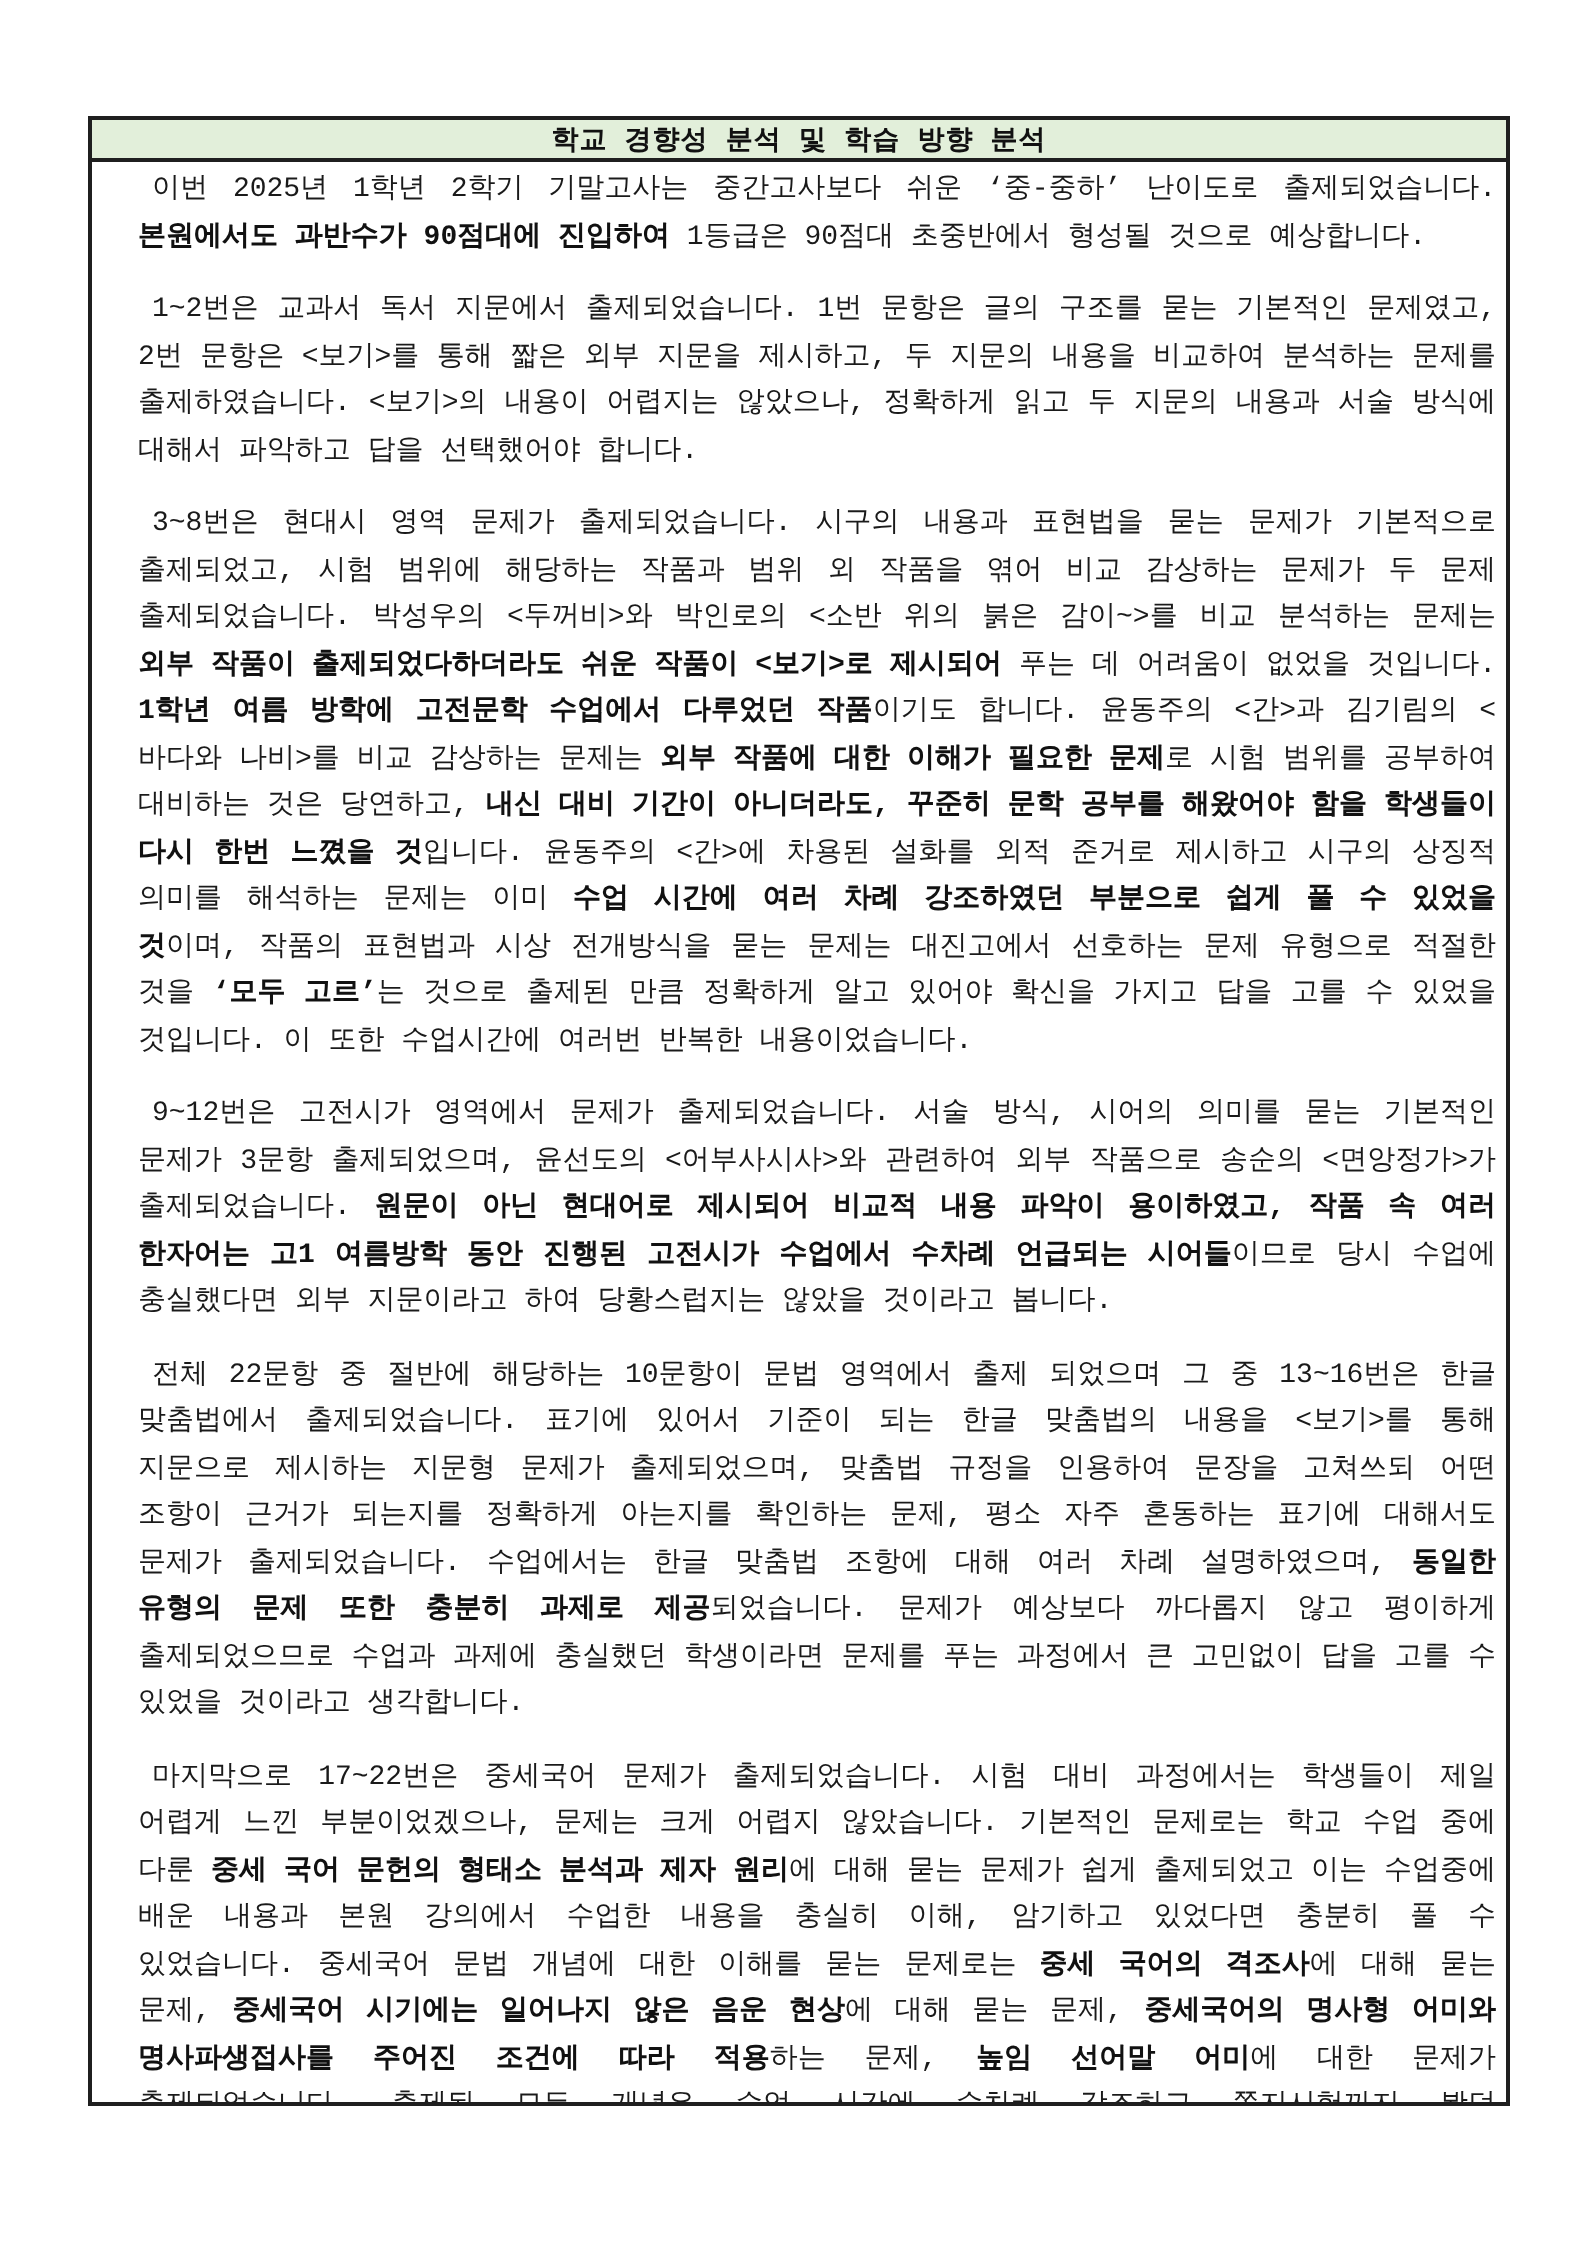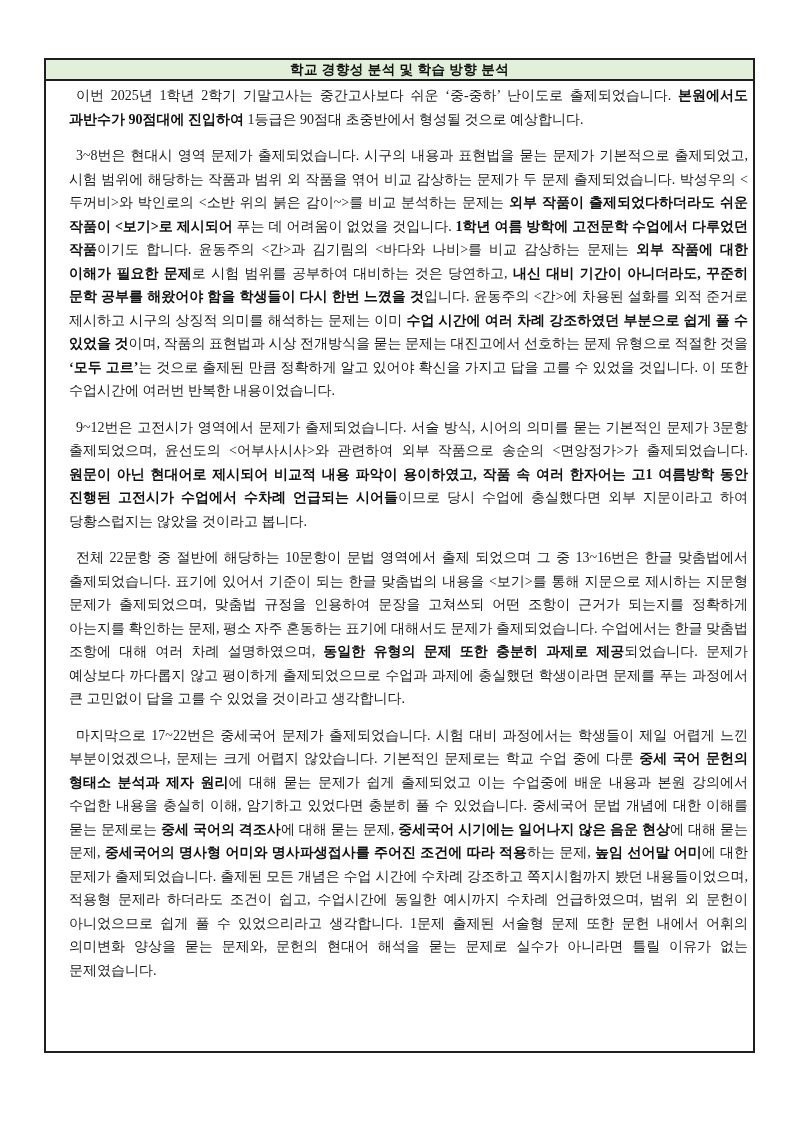--- a/index.html
+++ b/index.html
@@ -6,21 +6,21 @@
     margin: 0;
     padding: 0;
     background: #ffffff;
   }
   .page {
     position: relative;
     width: 793px;
     height: 1121px;
     background: #ffffff;
     overflow: hidden;
-    font-family: Liberation Serif, serif;
+    font-family: Liberation Mono, monospace;
     color: #1a1a1a;
   }
   .doc-table {
     position: absolute;
     left: 44px;
     top: 58px;
     width: 711px;
     height: 995px;
     box-sizing: border-box;
     border: 2px solid #1f1f1f;
@@ -66,19 +66,20 @@
 </head>
 <body>
 
 <div class="page" style="color: rgb(26, 26, 26);">
   <div class="doc-table" style="border-color: rgb(31, 31, 31);">
     <div class="doc-header" style="background: rgb(226, 239, 218); border-bottom-color: rgb(31, 31, 31);">
       <span>학교 경향성 분석 및 학습 방향 분석</span>
     </div>
     <div class="doc-body">
         <p class="para"><span>이번 2025년 1학년 2학기 기말고사는 중간고사보다 쉬운 ‘중-중하’ 난이도로 출제되었습니다. </span><span class="b">본원에서도 과반수가 90점대에 진입하여</span><span> 1등급은 90점대 초중반에서 형성될 것으로 예상합니다.</span></p>
+        <p class="para"><span>1~2번은 교과서 독서 지문에서 출제되었습니다. 1번 문항은 글의 구조를 묻는 기본적인 문제였고, 2번 문항은 &lt;보기&gt;를 통해 짧은 외부 지문을 제시하고, 두 지문의 내용을 비교하여 분석하는 문제를 출제하였습니다. &lt;보기&gt;의 내용이 어렵지는 않았으나, 정확하게 읽고 두 지문의 내용과 서술 방식에 대해서 파악하고 답을 선택했어야 합니다.</span></p>
         <p class="para"><span>3~8번은 현대시 영역 문제가 출제되었습니다. 시구의 내용과 표현법을 묻는 문제가 기본적으로 출제되었고, 시험 범위에 해당하는 작품과 범위 외 작품을 엮어 비교 감상하는 문제가 두 문제 출제되었습니다. 박성우의 &lt;두꺼비&gt;와 박인로의 &lt;소반 위의 붉은 감이~&gt;를 비교 분석하는 문제는 </span><span class="b">외부 작품이 출제되었다하더라도 쉬운 작품이 &lt;보기&gt;로 제시되어</span><span> 푸는 데 어려움이 없었을 것입니다. </span><span class="b">1학년 여름 방학에 고전문학 수업에서 다루었던 작품</span><span>이기도 합니다. 윤동주의 &lt;간&gt;과 김기림의 &lt;바다와 나비&gt;를 비교 감상하는 문제는 </span><span class="b">외부 작품에 대한 이해가 필요한 문제</span><span>로 시험 범위를 공부하여 대비하는 것은 당연하고, </span><span class="b">내신 대비 기간이 아니더라도, 꾸준히 문학 공부를 해왔어야 함을 학생들이 다시 한번 느꼈을 것</span><span>입니다. 윤동주의 &lt;간&gt;에 차용된 설화를 외적 준거로 제시하고 시구의 상징적 의미를 해석하는 문제는 이미 </span><span class="b">수업 시간에 여러 차례 강조하였던 부분으로 쉽게 풀 수 있었을 것</span><span>이며, 작품의 표현법과 시상 전개방식을 묻는 문제는 대진고에서 선호하는 문제 유형으로 적절한 것을 </span><span class="b">‘모두 고르’</span><span>는 것으로 출제된 만큼 정확하게 알고 있어야 확신을 가지고 답을 고를 수 있었을 것입니다. 이 또한 수업시간에 여러번 반복한 내용이었습니다.</span></p>
         <p class="para"><span>9~12번은 고전시가 영역에서 문제가 출제되었습니다. 서술 방식, 시어의 의미를 묻는 기본적인 문제가 3문항 출제되었으며, 윤선도의 &lt;어부사시사&gt;와 관련하여 외부 작품으로 송순의 &lt;면앙정가&gt;가 출제되었습니다. </span><span class="b">원문이 아닌 현대어로 제시되어 비교적 내용 파악이 용이하였고, 작품 속 여러 한자어는 고1 여름방학 동안 진행된 고전시가 수업에서 수차례 언급되는 시어들</span><span>이므로 당시 수업에 충실했다면 외부 지문이라고 하여 당황스럽지는 않았을 것이라고 봅니다.</span></p>
         <p class="para"><span>전체 22문항 중 절반에 해당하는 10문항이 문법 영역에서 출제 되었으며 그 중 13~16번은 한글 맞춤법에서 출제되었습니다. 표기에 있어서 기준이 되는 한글 맞춤법의 내용을 &lt;보기&gt;를 통해 지문으로 제시하는 지문형 문제가 출제되었으며, 맞춤법 규정을 인용하여 문장을 고쳐쓰되 어떤 조항이 근거가 되는지를 정확하게 아는지를 확인하는 문제, 평소 자주 혼동하는 표기에 대해서도 문제가 출제되었습니다. 수업에서는 한글 맞춤법 조항에 대해 여러 차례 설명하였으며, </span><span class="b">동일한 유형의 문제 또한 충분히 과제로 제공</span><span>되었습니다. 문제가 예상보다 까다롭지 않고 평이하게 출제되었으므로 수업과 과제에 충실했던 학생이라면 문제를 푸는 과정에서 큰 고민없이 답을 고를 수 있었을 것이라고 생각합니다.</span></p>
         <p class="para"><span>마지막으로 17~22번은 중세국어 문제가 출제되었습니다. 시험 대비 과정에서는 학생들이 제일 어렵게 느낀 부분이었겠으나, 문제는 크게 어렵지 않았습니다. 기본적인 문제로는 학교 수업 중에 다룬 </span><span class="b">중세 국어 문헌의 형태소 분석과 제자 원리</span><span>에 대해 묻는 문제가 쉽게 출제되었고 이는 수업중에 배운 내용과 본원 강의에서 수업한 내용을 충실히 이해, 암기하고 있었다면 충분히 풀 수 있었습니다. 중세국어 문법 개념에 대한 이해를 묻는 문제로는 </span><span class="b">중세 국어의 격조사</span><span>에 대해 묻는 문제, </span><span class="b">중세국어 시기에는 일어나지 않은 음운 현상</span><span>에 대해 묻는 문제, </span><span class="b">중세국어의 명사형 어미와 명사파생접사를 주어진 조건에 따라 적용</span><span>하는 문제, </span><span class="b">높임 선어말 어미</span><span>에 대한 문제가 출제되었습니다. 출제된 모든 개념은 수업 시간에 수차례 강조하고 쪽지시험까지 봤던 내용들이었으며, 적용형 문제라 하더라도 조건이 쉽고, 수업시간에 동일한 예시까지 수차례 언급하였으며, 범위 외 문헌이 아니었으므로 쉽게 풀 수 있었으리라고 생각합니다. 1문제 출제된 서술형 문제 또한 문헌 내에서 어휘의 의미변화 양상을 묻는 문제와, 문헌의 현대어 해석을 묻는 문제로 실수가 아니라면 틀릴 이유가 없는 문제였습니다.</span></p>
       </div>
   </div>
 </div>
 
 </body></html>

